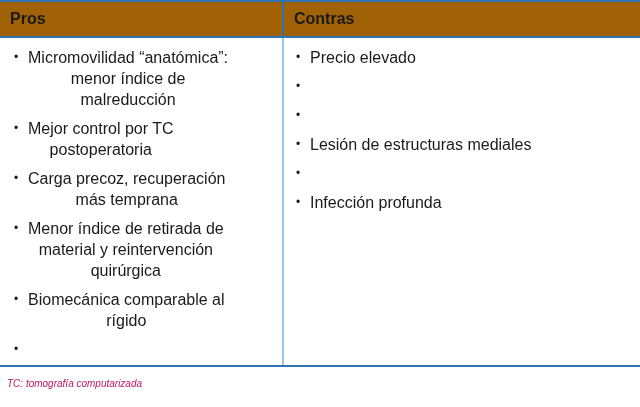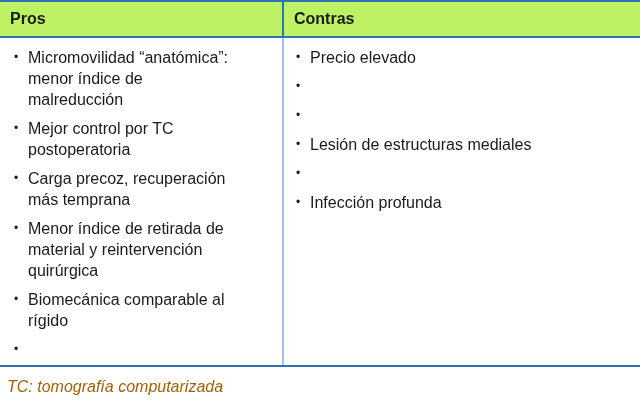--- a/index.html
+++ b/index.html
@@ -14,21 +14,21 @@
   }
   .table {
     width: 640px;
     border-top: 2px solid #2E74B5;
     box-sizing: border-box;
   }
   .header-row {
     display: flex;
     align-items: center;
     height: 34px;
-    background: #bef264;
+    background: #a16207;
     border-bottom: 2px solid #2E74B5;
   }
   .header-cell {
     font-weight: bold;
     font-size: 16px;
     padding-left: 10px;
     box-sizing: border-box;
   }
   .header-cell.left {
     width: 284px;
@@ -67,26 +67,27 @@
   }
   .bullet {
     flex: none;
     width: 14px;
     font-size: 12px;
     line-height: 21px;
     color: #1a1a1a;
   }
   .item-text {
     white-space: pre-line;
+    text-align: center;
   }
   .footnote {
     margin: 11px 0 0 7px;
     font-style: italic;
-    font-size: 16px;
-    color: #a16207;
+    font-size: 10px;
+    color: #be185d;
   }
 </style>
 </head>
 <body>
 
 <div class="table">
   <div class="header-row">
     <div class="header-cell left">Pros</div>
     <div class="header-cell right">Contras</div>
   </div>

